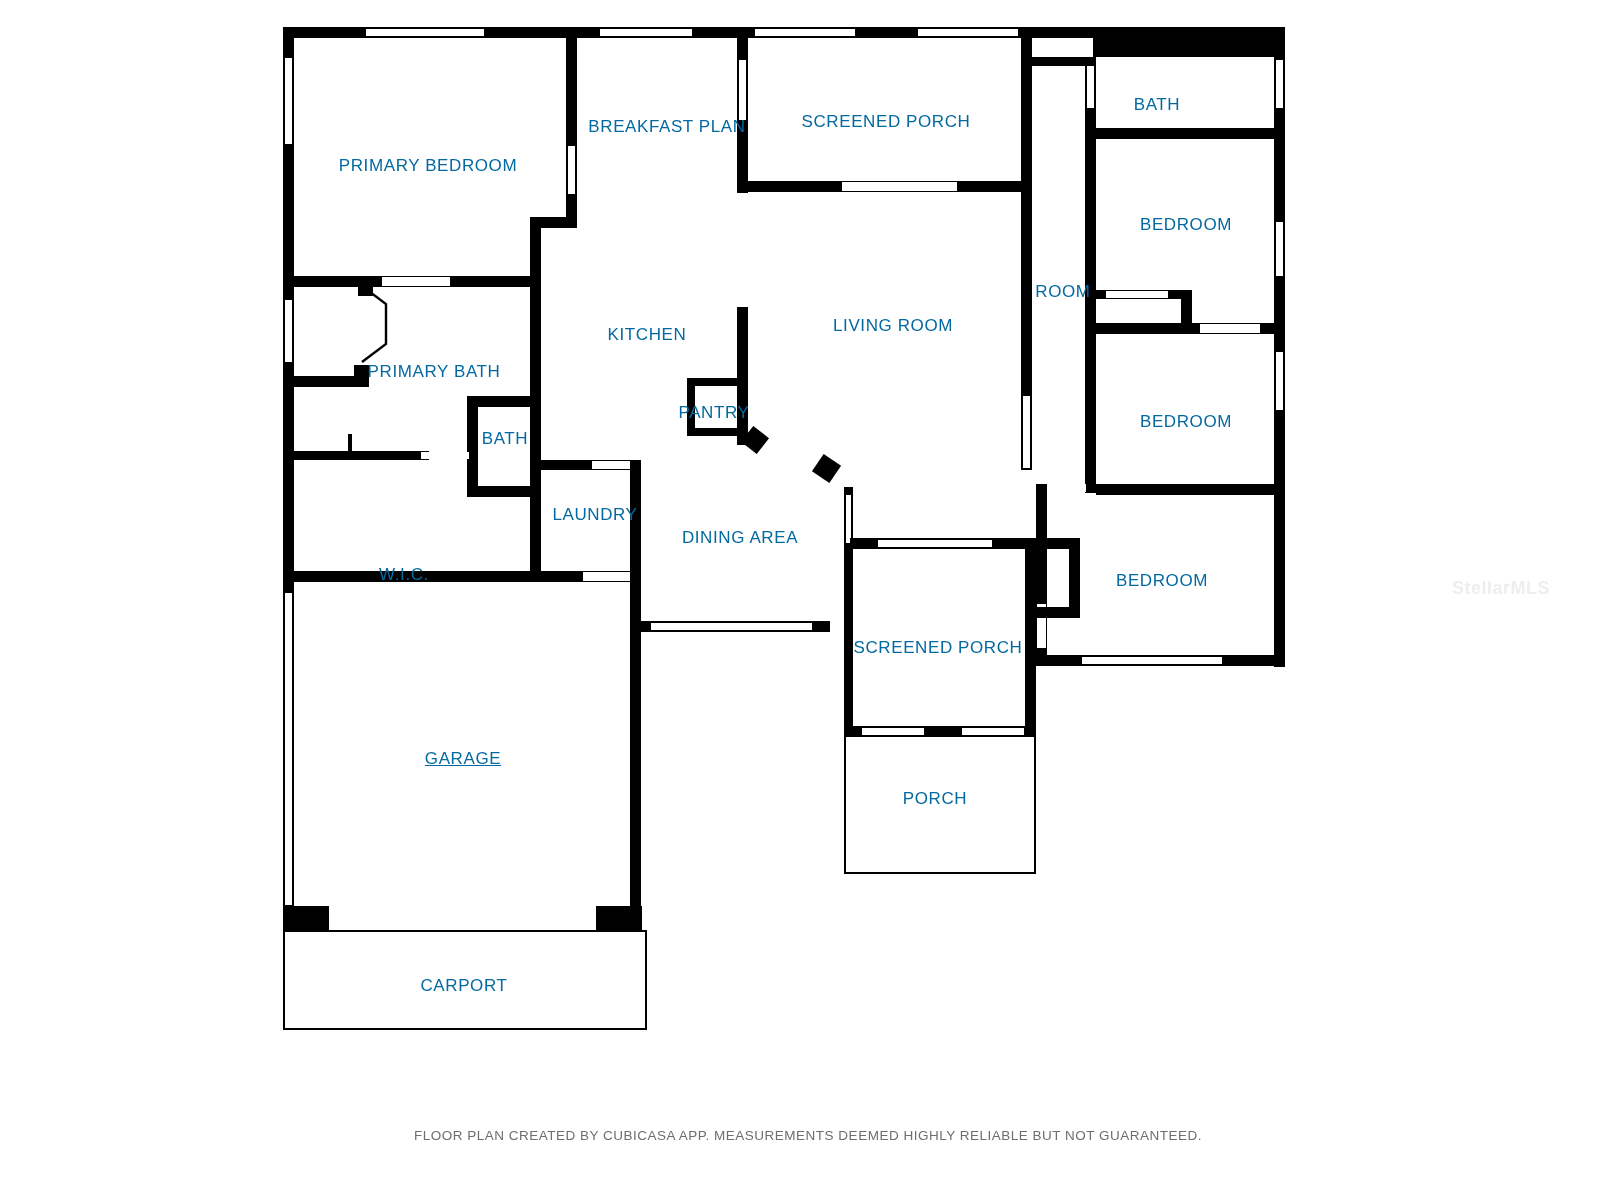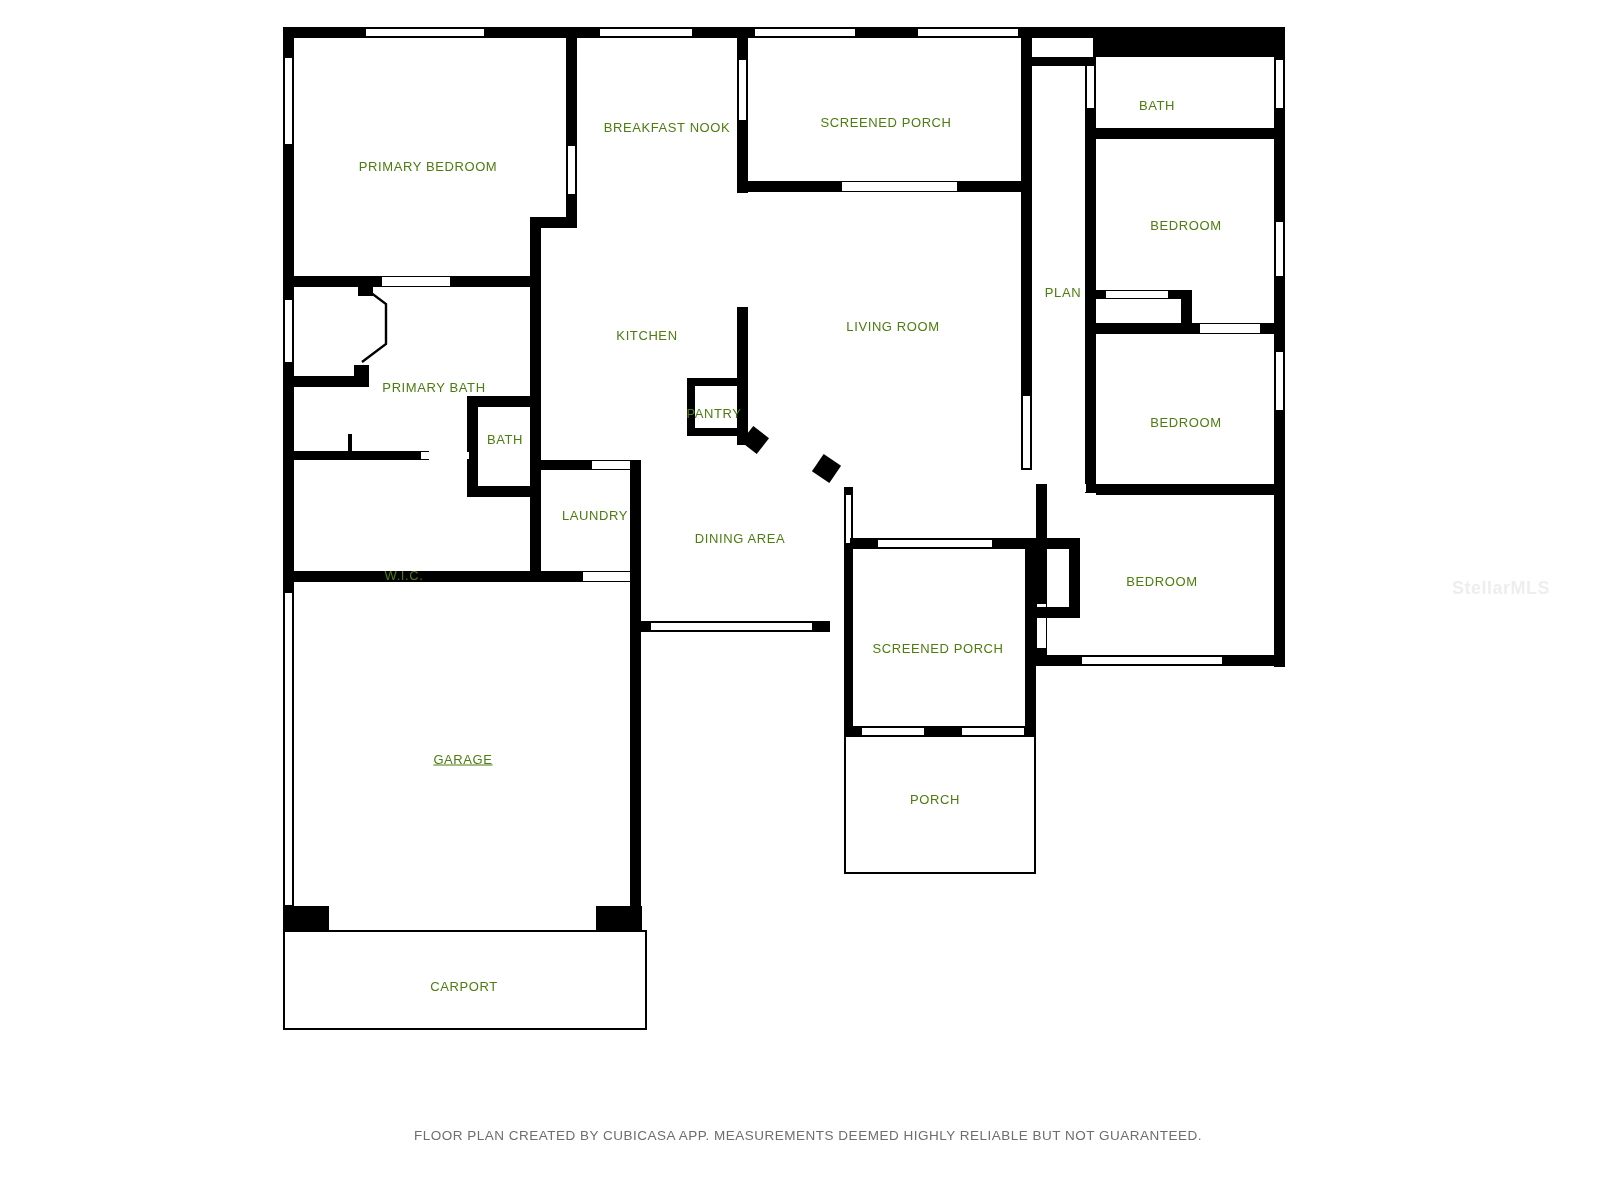--- a/index.html
+++ b/index.html
@@ -48,23 +48,23 @@
   }
   .room-outline {
     position: absolute;
     border: 2px solid #000;
     box-sizing: border-box;
     background: #ffffff;
   }
   
   .label {
     position: absolute;
-    font-size: 13px;
+    font-size: 17px;
     letter-spacing: 0.6px;
-    color: #4d7c0f;
+    color: #0369a1;
     white-space: nowrap;
     transform: translate(-50%, -50%);
     font-family: "Liberation Sans", sans-serif;
   }
   .footer {
     position: absolute;
     left: 0;
     width: 100%;
     text-align: center;
     font-size: 13.5px;
@@ -196,28 +196,28 @@
   <div class="window-h" style="left:862px; top:726px; width:62px; height:11px;"></div>
   <div class="window-h" style="left:962px; top:726px; width:62px; height:11px;"></div>
   <div class="wall" style="left:1036px; top:538px; width:44px; height:11px;"></div>
   <div class="wall" style="left:1069px; top:538px; width:11px; height:80px;"></div>
   <div class="wall" style="left:1036px; top:607px; width:44px; height:11px;"></div>
 
   <div class="wall" style="left:1021px; top:148px; width:11px; height:44px;"></div>
   <div class="wall" style="left:1032px; top:57px; width:54px; height:9px;"></div>
 
   <div class="label" style="left:428px;  top:166px;">PRIMARY BEDROOM</div>
-  <div class="label" style="left:667px;  top:127px;">BREAKFAST NOOK</div>
+  <div class="label" style="left:667px;  top:127px;">BREAKFAST PLAN</div>
   <div class="label" style="left:886px;  top:122px;">SCREENED PORCH</div>
   <div class="label" style="left:1157px; top:105px;">BATH</div>
   <div class="label" style="left:1186px; top:225px;">BEDROOM</div>
-  <div class="label" style="left:1063px; top:292px;">PLAN</div>
+  <div class="label" style="left:1063px; top:292px;">ROOM</div>
   <div class="label" style="left:647px;  top:335px;">KITCHEN</div>
   <div class="label" style="left:893px;  top:326px;">LIVING ROOM</div>
-  <div class="label" style="left:434px;  top:372px;margin-top:15px;">PRIMARY BATH</div>
+  <div class="label" style="left:434px;  top:372px;">PRIMARY BATH</div>
   <div class="label" style="left:714px;  top:413px;">PANTRY</div>
   <div class="label" style="left:1186px; top:422px;">BEDROOM</div>
   <div class="label" style="left:505px;  top:439px;">BATH</div>
   <div class="label" style="left:595px;  top:515px;">LAUNDRY</div>
   <div class="label" style="left:404px;  top:531px;margin-top:44px;">W.I.C.</div>
   <div class="label" style="left:740px;  top:538px;">DINING AREA</div>
   <div class="label" style="left:1162px; top:581px;">BEDROOM</div>
   <div class="label" style="left:938px;  top:648px;">SCREENED PORCH</div>
   <div class="label" style="left:463px;  top:759px;text-decoration:underline;">GARAGE</div>
   <div class="label" style="left:935px;  top:799px;">PORCH</div>

